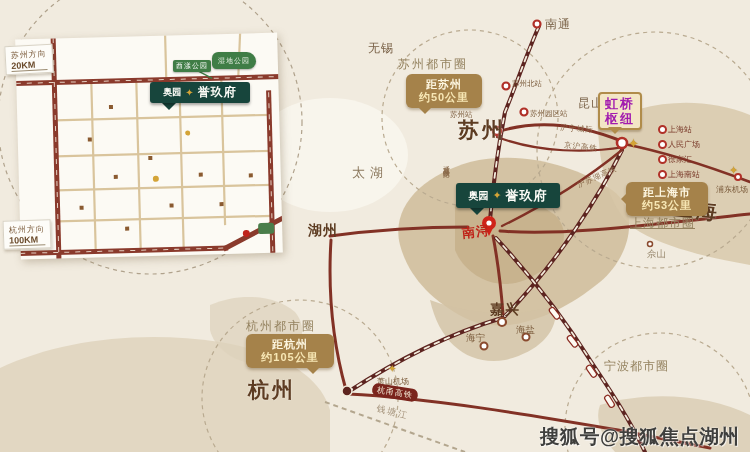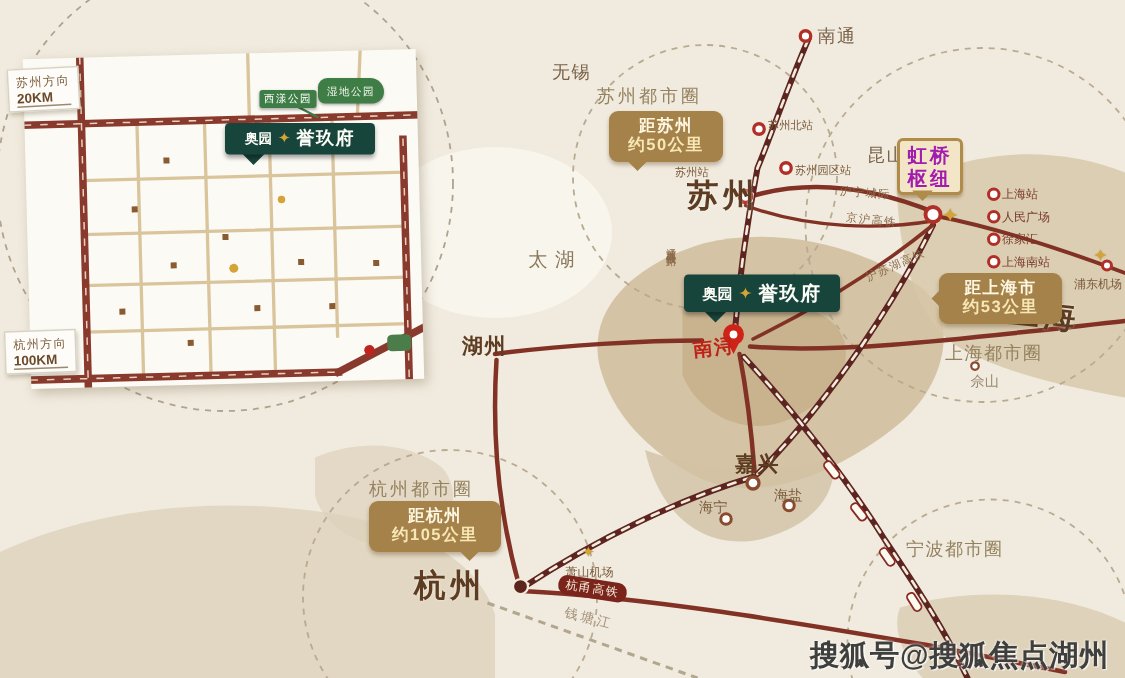--- a/index.html
+++ b/index.html
@@ -217,28 +217,28 @@
   </div>
   <div class="badge-ptr" style="left:160px;top:101px;"></div>
 
   <div class="txt town" style="left:368px;top:40px;">无锡</div>
   <div class="txt town" style="left:545px;top:16px;">南通</div>
   <div class="txt circle-label" style="left:398px;top:56px;">苏州都市圈</div>
   <div class="txt city-lg" style="left:458px;top:116px;">苏州</div>
   <div class="txt town" style="left:578px;top:95px;">昆山</div>
   <div class="txt city-md" style="left:308px;top:222px;">湖州</div>
   <div class="txt city-lg" style="left:672px;top:196px;transform:rotate(6deg);">上海</div>
-  <div class="txt circle-label" style="left:630px;top:227px;letter-spacing:1px;">上海都市圈</div>
+  <div class="txt circle-label" style="left:630px;top:215px;letter-spacing:1px;text-decoration:underline;">上海都市圈</div>
   <div class="txt town-sm" style="left:647px;top:248px;color:#9a8a70;">佘山</div>
   <div class="txt" style="left:352px;top:164px;font-size:13px;color:#8a775c;letter-spacing:5px;">太湖</div>
   <div class="txt city-md" style="left:490px;top:301px;">嘉兴</div>
   <div class="txt town-sm" style="left:466px;top:332px;">海宁</div>
   <div class="txt town-sm" style="left:516px;top:324px;">海盐</div>
   <div class="txt circle-label" style="left:246px;top:318px;">杭州都市圈</div>
-  <div class="txt city-lg" style="left:276px;top:376px;">杭州</div>
+  <div class="txt city-lg" style="left:248px;top:376px;">杭州</div>
   <div class="txt circle-label" style="left:592px;top:358px;letter-spacing:1px;padding-left:12px;">宁波都市圈</div>
   <div class="txt river" style="left:376px;top:406px;font-size:9px;color:#a39179;transform:rotate(14deg);letter-spacing:2px;">钱塘江</div>
 
   <div class="txt sta-label" style="left:512px;top:79px;">苏州北站</div>
   <div class="txt sta-label" style="left:450px;top:110px;">苏州站</div>
   <div class="txt sta-label" style="left:530px;top:109px;">苏州园区站</div>
 
   <div class="txt rail-label" style="left:560px;top:124px;transform:rotate(4deg);">沪宁城际</div>
   <div class="txt rail-label" style="left:564px;top:142px;transform:rotate(6deg);">京沪高铁</div>
   <div class="txt rail-label" style="left:576px;top:172px;transform:rotate(-24deg);">沪苏湖高铁</div>

